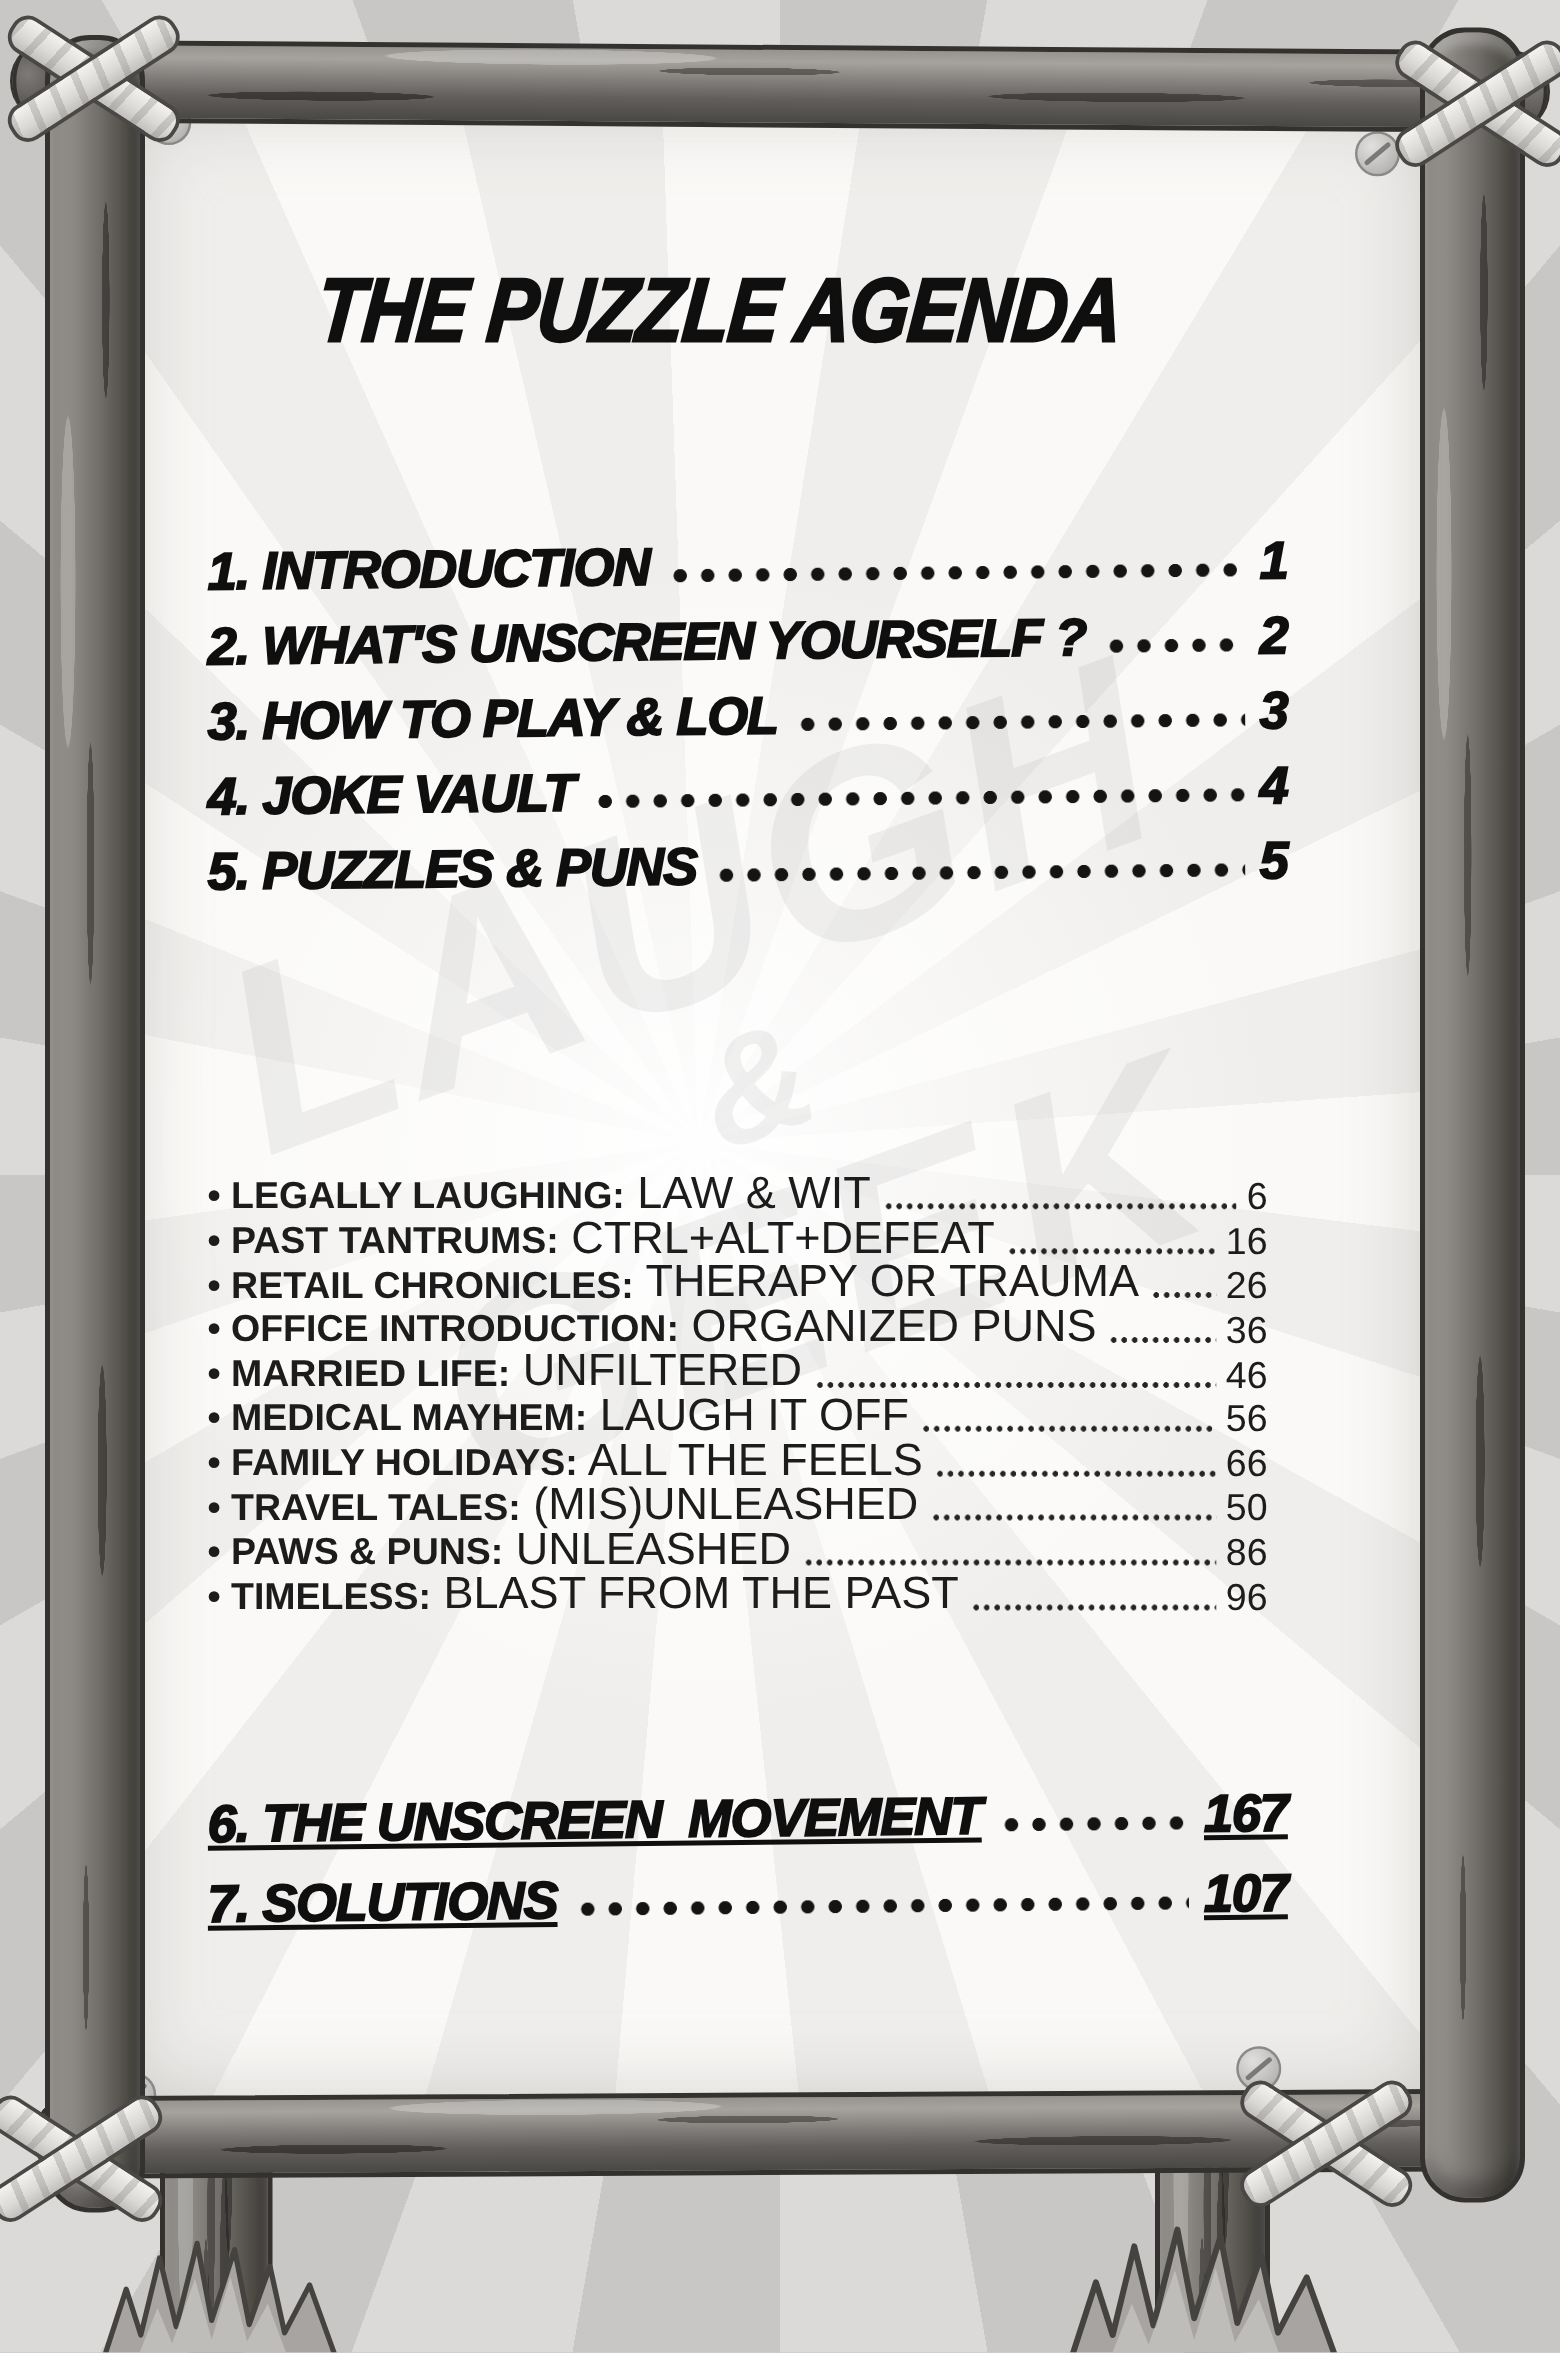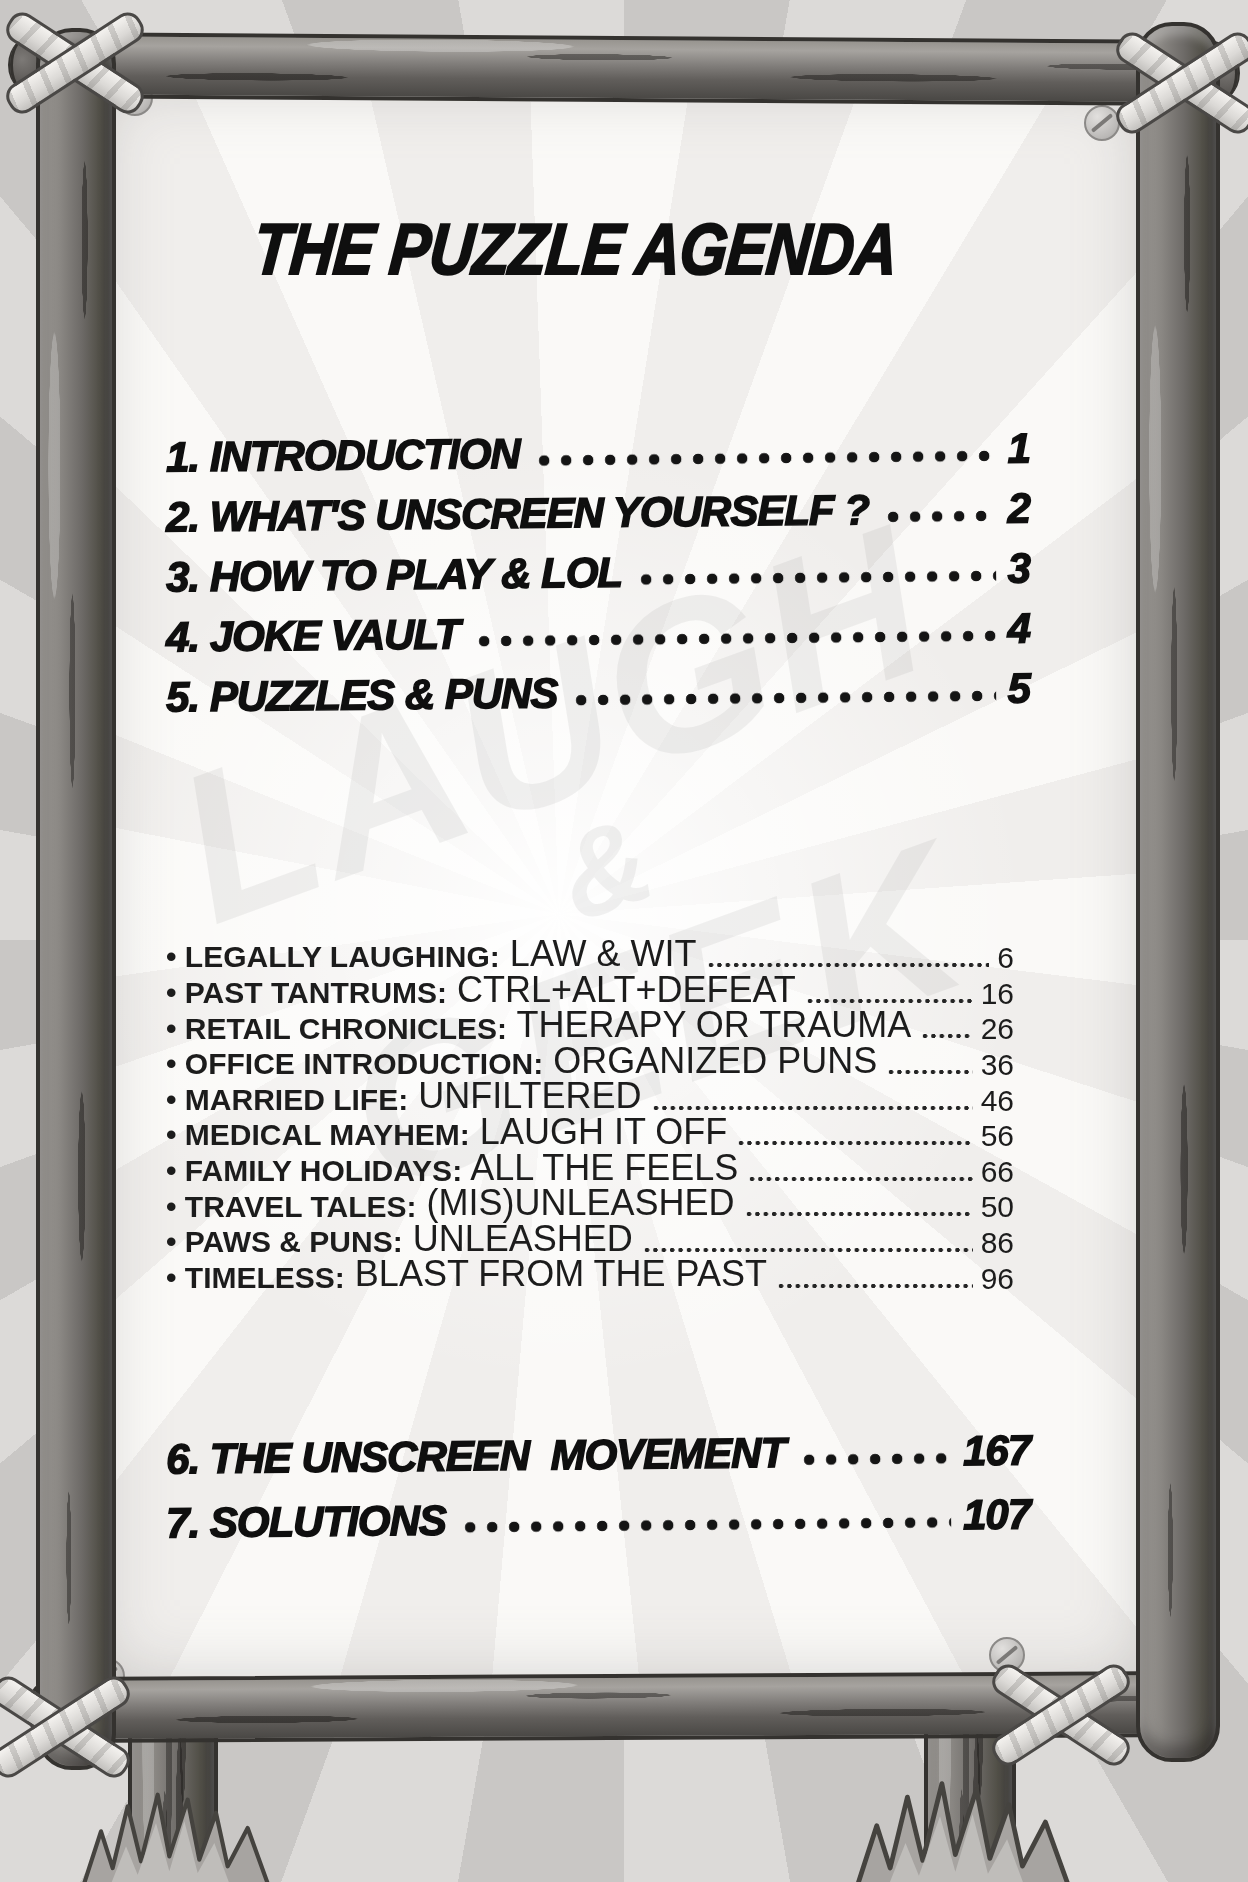--- a/index.html
+++ b/index.html
@@ -104,21 +104,21 @@
       background-image:radial-gradient(circle at 8px 6px, #141414 5px, transparent 5.6px);
       background-size:22px 12px;background-repeat:repeat-x;background-position:0 50%;}
   .subs{margin-top:224px;margin-right:16px;}
   .srow{display:flex;align-items:flex-end;height:35.6px;color:#1c1c1c;}
   .slabel{font-size:30px;line-height:1.06;font-weight:bold;white-space:pre;}
   .ssub{font-size:36px;line-height:1.06;white-space:pre;}
   .sdots{flex:1;height:8px;margin:0 8px 4px 10px;
       background-image:radial-gradient(circle at 4px 4px, #242424 2px, transparent 2.5px);
       background-size:8.4px 8px;background-repeat:repeat-x;background-position:0 60%;}
   .snum{font-size:30px;line-height:1;}
-  .chapters2{margin-top:118px;}
+  .chapters2{margin-top:118px;text-decoration:underline;}
   .chapters2 .crow{height:64px;}
 </style>
 </head>
 <body>
 
 <div class="page">
 
   <div class="board">
     <div class="watermark">
       <div class="w1">LAUGH</div>

